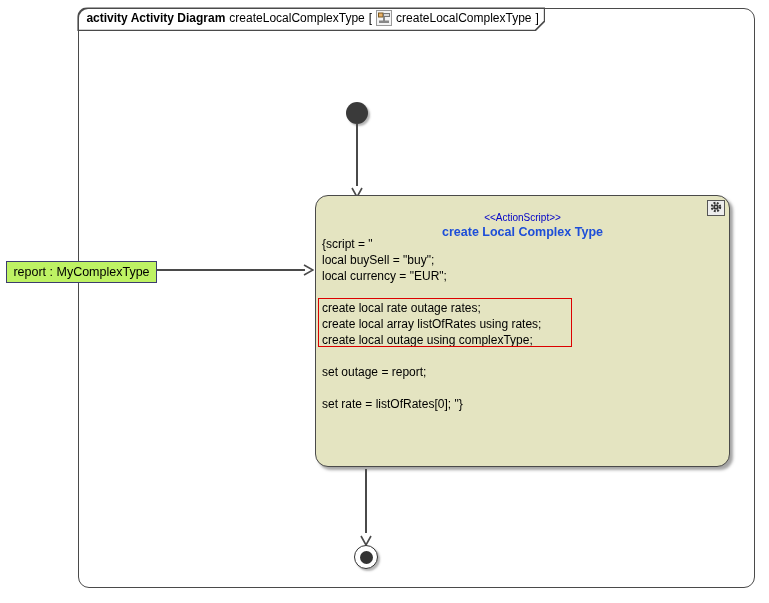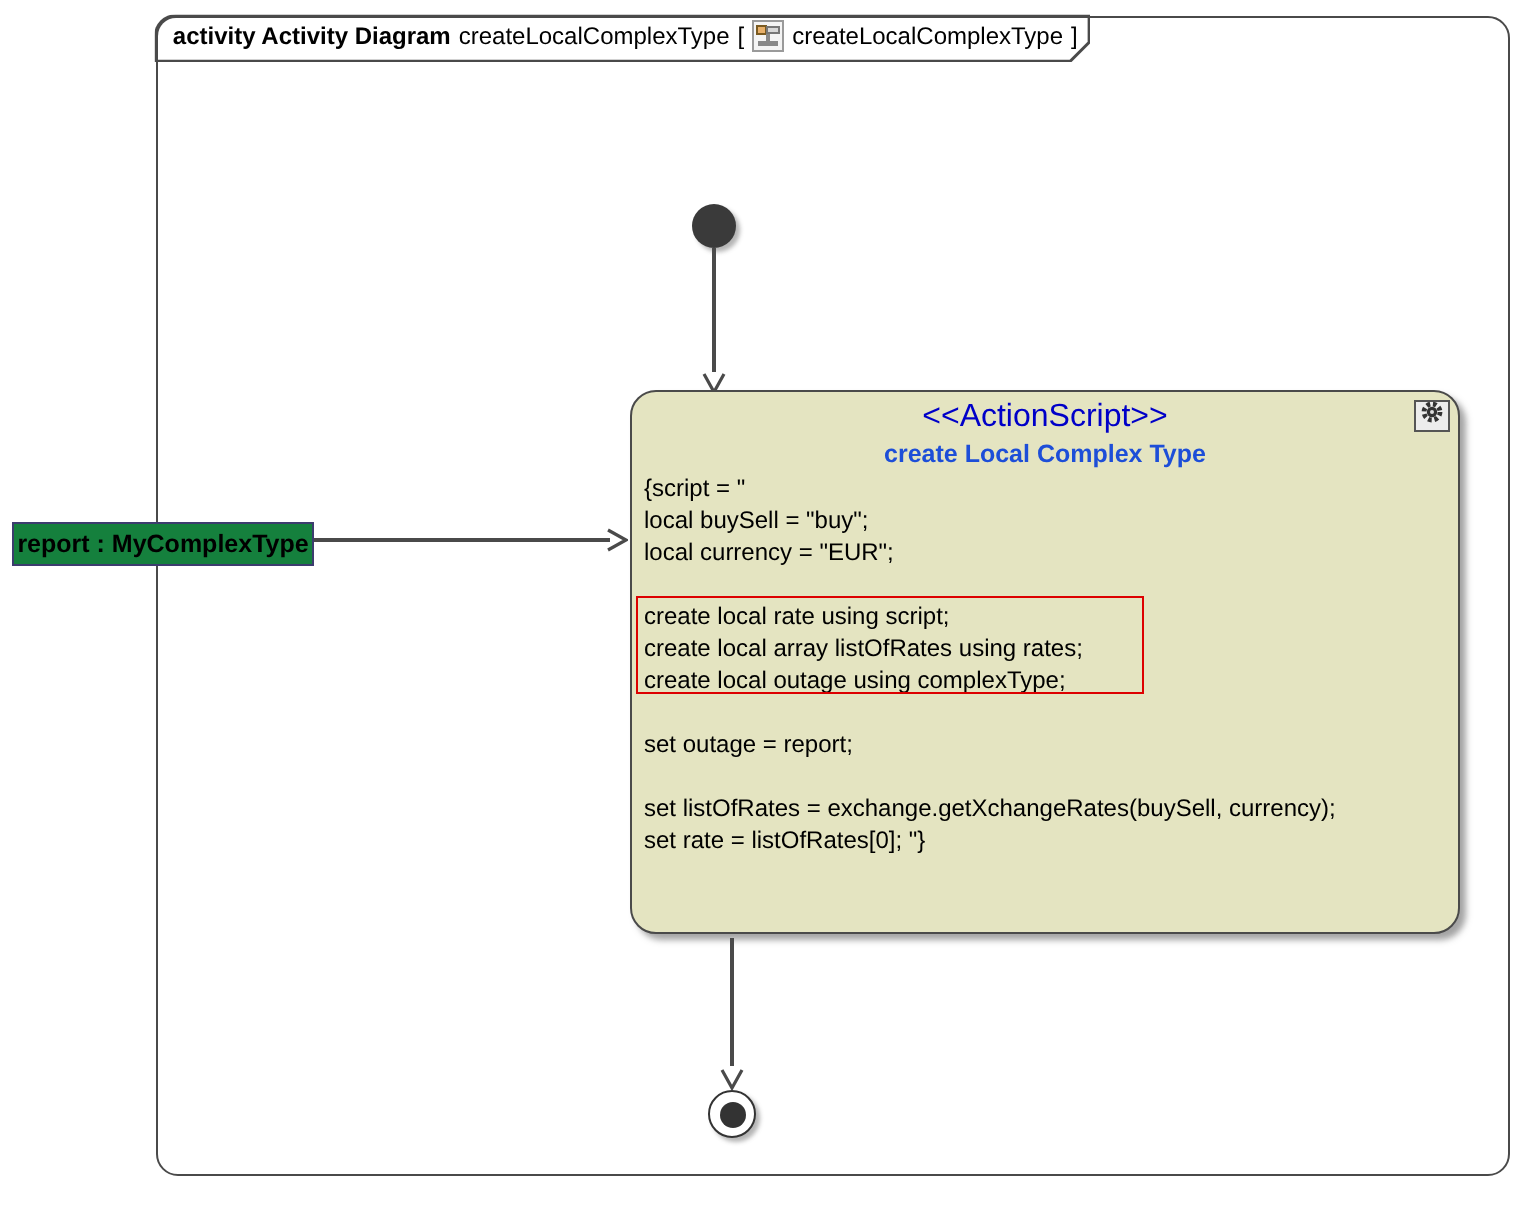--- a/index.html
+++ b/index.html
@@ -55,21 +55,21 @@
   .edge-h { position: absolute; height: 1.6px; background: #4a4a4a; }
   .arrow { position: absolute; }
 
   
   .action-node {
     position: absolute; left: 315px; top: 195px; width: 415px; height: 272px;
     background: #e4e4c1; border: 1.6px solid #4a4a4a; border-radius: 13px;
     box-shadow: 3px 3px 3px rgba(90,90,90,0.55);
   }
   .action-stereotype {
-    margin-top: 4px; text-align: center; font-size: 16px; color: #0000c8;
+    margin-top: 16px; text-align: center; font-size: 10px; color: #0000c8;
   }
   .action-title {
     margin-top: 2px; text-align: center; font-size: 12.5px; font-weight: bold; color: #1d4ed8;
   }
   .action-icon-btn {
     position: absolute; right: 4px; top: 4px; width: 18px; height: 16px;
     background: #ececec; border: 1px solid #555;
     display: flex; align-items: center; justify-content: center;
   }
   .script-block {
@@ -78,23 +78,23 @@
   }
   .script-line { height: 16px; line-height: 16px; white-space: pre; }
   .highlight-box {
     position: absolute; left: 2px; top: 102px; width: 254px; height: 49px;
     border: 1.3px solid #dd0000; pointer-events: auto;
   }
 
   
   .pin-label {
     position: absolute; left: 6px; top: 261px; width: 151px; height: 22px;
-    background: #15803d; border: 1px solid #3c3c6e;
+    background: #bef264; border: 1px solid #3c3c6e;
     display: flex; align-items: center; justify-content: center;
-    font-size: 12.5px; font-weight: bold; color: #000;
+    font-size: 12.5px; font-weight: normal; color: #000;
   }
 </style>
 </head>
 <body>
 
 <div class="canvas">
 
   <div class="frame">
     <div class="frame-tab">
       <div class="frame-tab-inner"></div>
@@ -136,27 +136,26 @@
           <circle cx="6" cy="6" r="2.6" fill="#333333"></circle>
           <circle cx="6" cy="6" r="1" fill="#dddddd"></circle>
         </svg>
       </span>
     </div>
     <div class="script-block">
       <div class="script-line">{script = "</div>
       <div class="script-line">local buySell = "buy";</div>
       <div class="script-line">local currency = "EUR";</div>
       <div class="script-line"></div>
-      <div class="script-line">create local rate using script;</div>
+      <div class="script-line">create local rate outage rates;</div>
       <div class="script-line">create local array listOfRates using rates;</div>
       <div class="script-line">create local outage using complexType;</div>
       <div class="script-line"></div>
       <div class="script-line">set outage = report;</div>
       <div class="script-line"></div>
-      <div class="script-line">set listOfRates = exchange.getXchangeRates(buySell, currency);</div>
       <div class="script-line">set rate = listOfRates[0]; "}</div>
     </div>
     <div class="highlight-box"></div>
   </div>
 
   <div class="pin-label">
     <span>report : MyComplexType</span>
   </div>
   <div class="edge-h" style="left:157px; top:269.2px; width:148px;"></div>
   <div class="arrow" style="left:303px; top:263px;">

